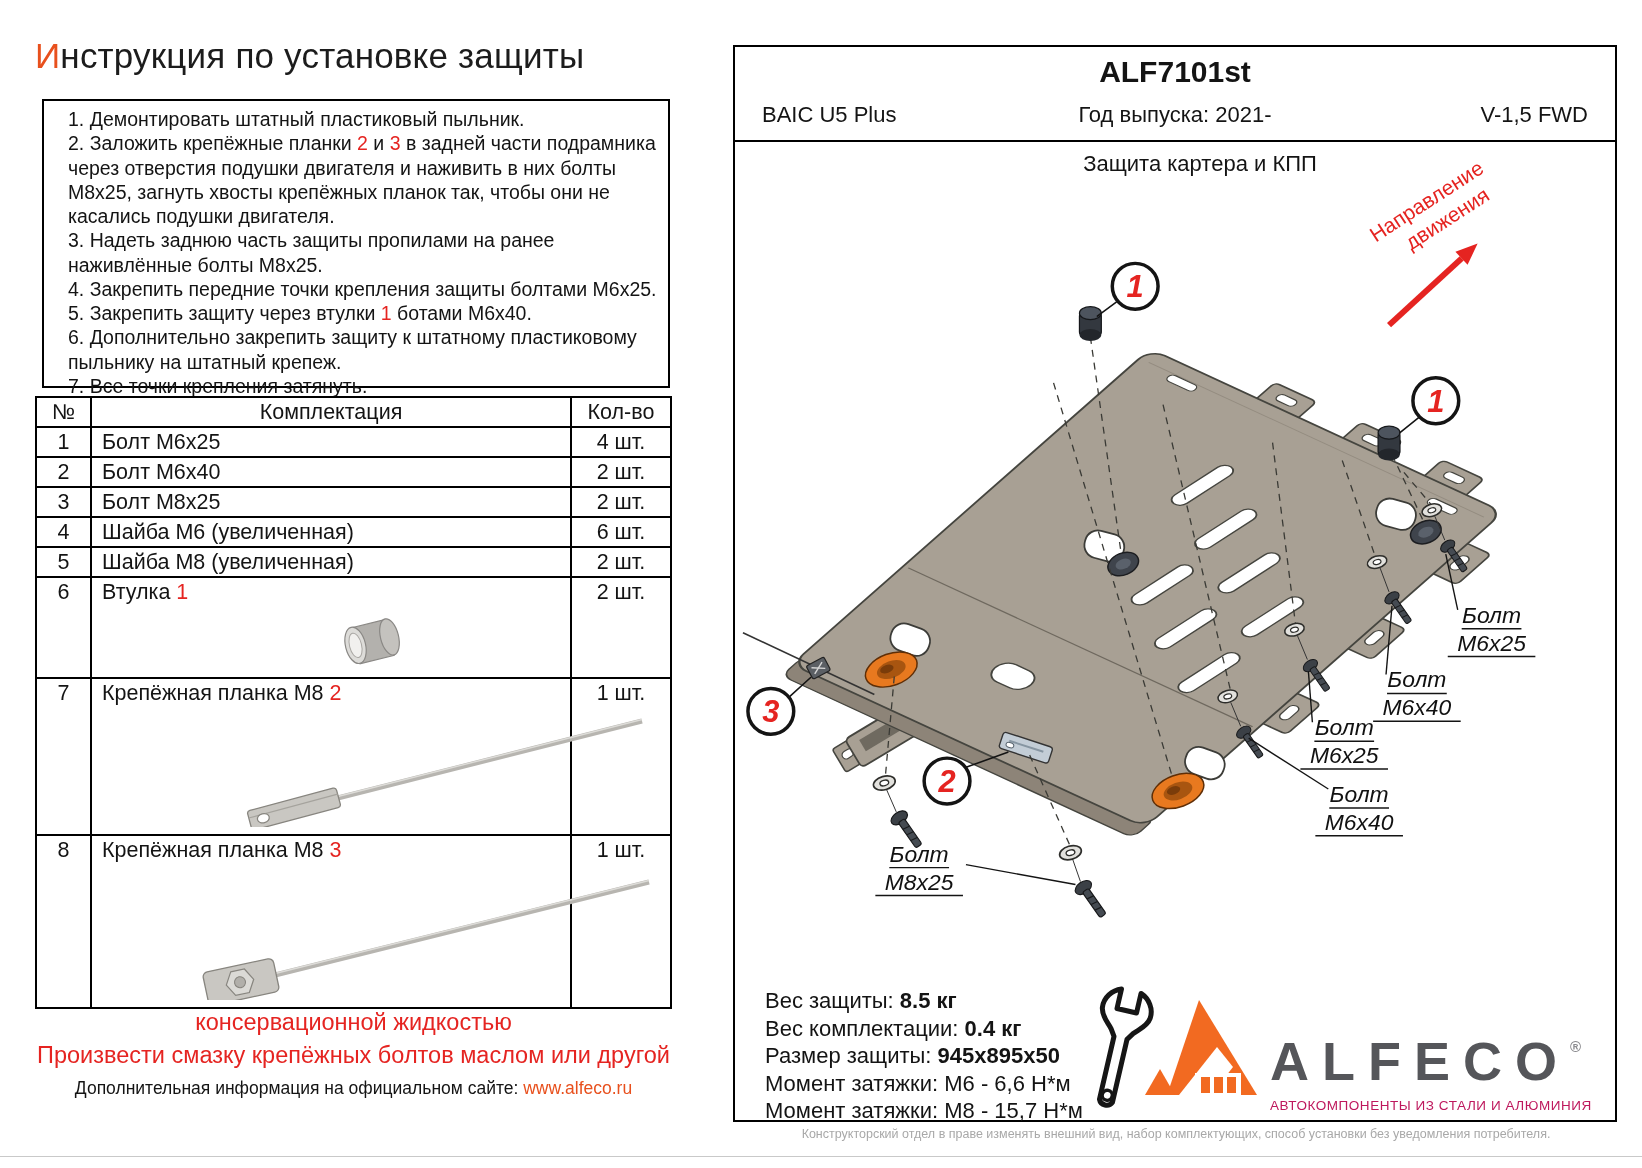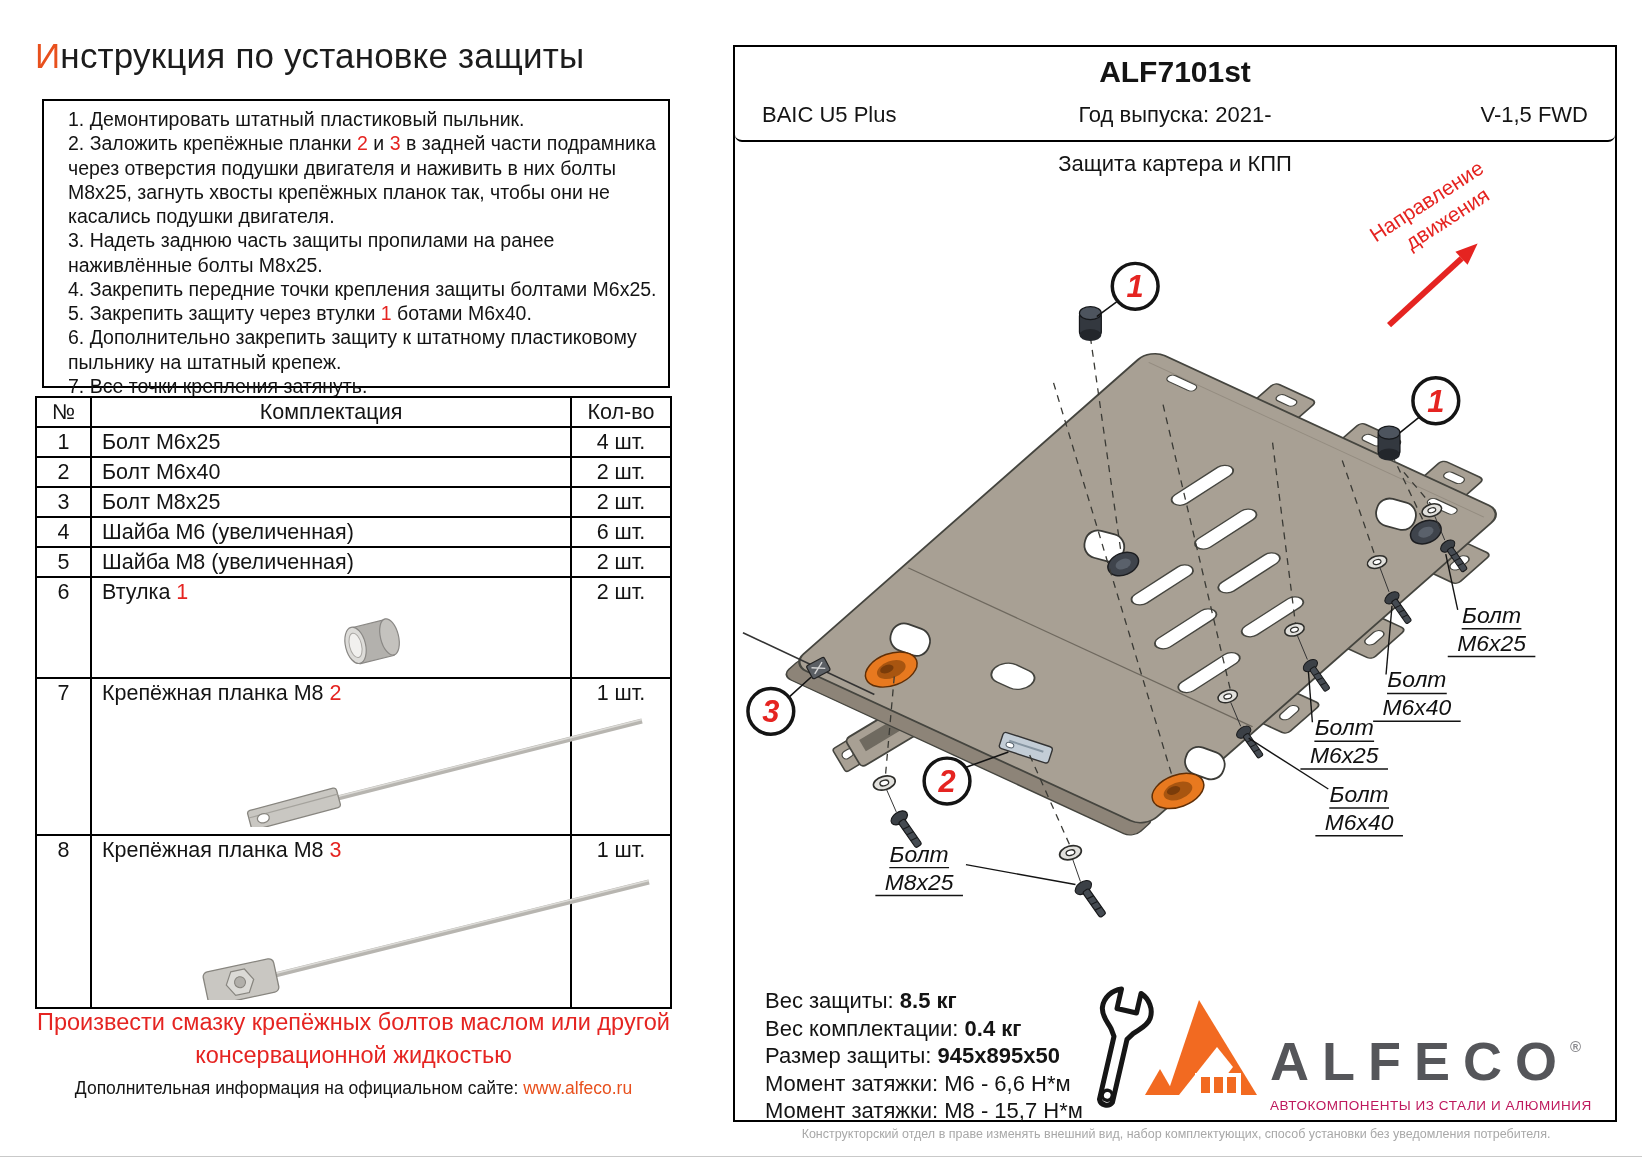--- a/index.html
+++ b/index.html
@@ -32,28 +32,28 @@
   .pv-strap-flat { margin:2px 0 0 130px; }
   .pv-strap-nut { margin:4px 0 0 95px; }
 
   #note { position:absolute; left:35px; top:1006px; width:637px; text-align:center; color:#e52421; font-size:23.5px; line-height:33px; }
   #site-line { position:absolute; left:35px; top:1078px; width:637px; text-align:center; font-size:17.5px; color:#141414; }
   #site-line .link { color:#e8501d; }
   #bottom-rule { position:absolute; left:0; top:1156px; width:1642px; height:1px; background:#c9c9c9; }
 
   
   #panel { position:absolute; left:733px; top:45px; width:884px; height:1077px; border:2px solid #000; }
-  #panel-head { position:absolute; left:0; top:0; width:100%; height:95px; border-bottom:2px solid #000;border-radius:7px; }
+  #panel-head { position:absolute; left:0; top:0; width:100%; height:95px; border-bottom:2px solid #000; }
   #product-code { position:absolute; top:8px; width:100%; text-align:center; font-size:30px; font-weight:bold; }
   .meta { position:absolute; bottom:12px; font-size:22px; }
   #meta-model { left:27px; }
   #meta-year { left:0; width:100%; text-align:center; }
   #meta-engine { right:27px;margin-left:44px; }
 
-  #drawing-title { position:absolute; top:104px; width:100%; text-align:center; font-size:22px; }
+  #drawing-title { position:absolute; top:104px; width:100%; text-align:center; font-size:22px;margin-left:25px; }
   #drawing { position:absolute; left:0; top:95px; }
 
   .spec-block { position:absolute; left:30px; top:940px; font-size:22px; line-height:27.5px; }
   .spec-line .v-bold { font-weight:bold;text-align:center; }
 
   #logo-block { position:absolute; left:340px; top:935px; width:530px; height:135px; }
   #wrench { position:absolute; left:10px; top:2px; transform:rotate(13deg); }
   #logo-mark { position:absolute; left:68px; top:15px; }
   #logo-text { position:absolute; left:195px; top:40px; width:330px; }
   #logo-name { font-size:54px; font-weight:bold; letter-spacing:13px; color:#55565a; line-height:50px; white-space:nowrap; }
@@ -155,22 +155,22 @@
                   <polygon points="-8,-12 6,-12 13,0 6,12 -8,12 -15,0" fill="#dbdad6" stroke="#87857f" stroke-width="1.2"></polygon>
                   <circle cx="-1" cy="0" r="5.5" fill="#b1afaa" stroke="#87857f" stroke-width="1.1"></circle>
                 </g>
               </svg></div></td>
           <td class="c-qty">1 шт.</td>
         </tr>
       </tbody>
   </table>
 
   <div id="note">
+    <div>консервационной жидкостью</div>
     <div>Произвести смазку крепёжных болтов маслом или другой</div>
-    <div>консервационной жидкостью</div>
   </div>
 
   <div id="site-line"><span>Дополнительная информация на официальном сайте: </span><span class="link">www.alfeco.ru</span></div>
 
   <div id="bottom-rule"></div>
 
   <div id="panel">
     <div id="panel-head">
       <div id="product-code">ALF7101st</div>
       <span class="meta" id="meta-year">Год выпуска: 2021-</span>

